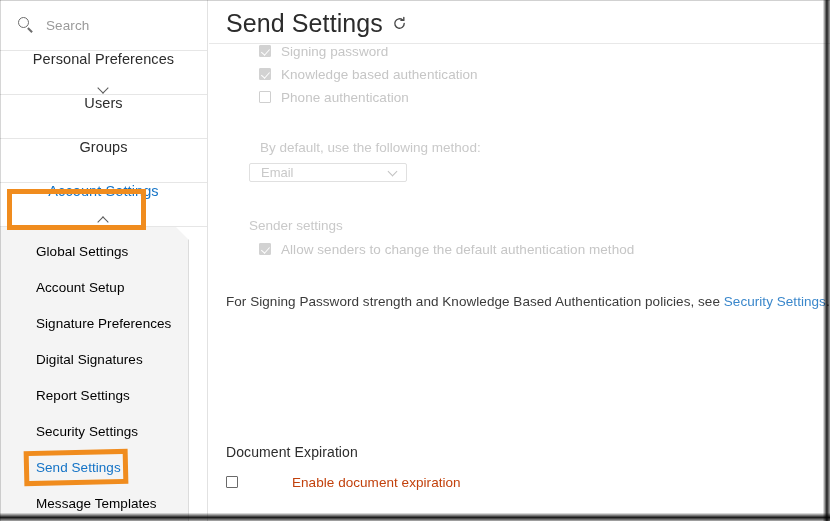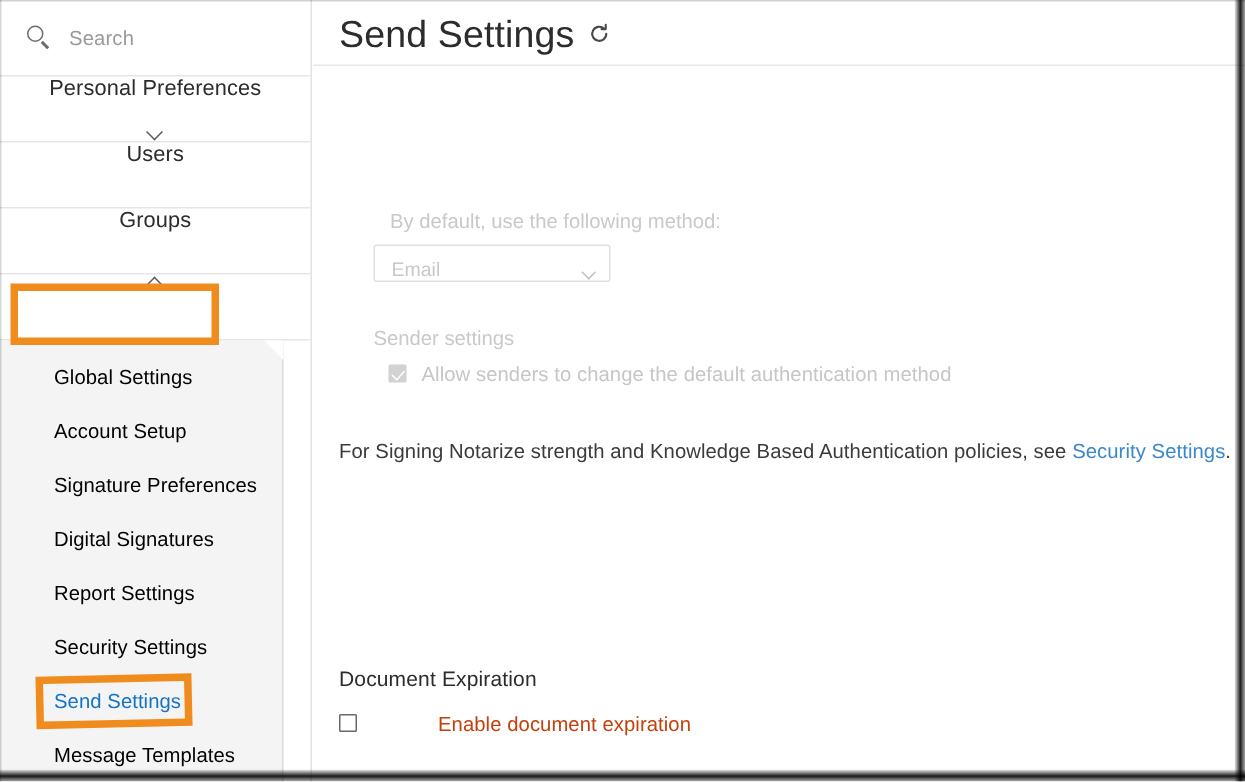--- a/index.html
+++ b/index.html
@@ -296,26 +296,26 @@
   .mid-text { color: #c2410c; margin-left: 44px; }
 
   .dim-label {
     font-size: 13.5px;
     color: #c9c9c9;
     margin: 0;
   }
 
   .select-box {
     width: 158px;
-    height: 25px;
+    height: 19px;
     border: 1px solid #e0e0e0;
     border-radius: 2px;
     background: #ffffff;
     display: flex;
-    align-items: flex-end;
+    align-items: center;
     justify-content: space-between;
     padding: 0 8px 0 11px;
     box-sizing: border-box;
     font-size: 13px;
     color: #c9c9c9;
   }
   .select-box .sel-chev {
     width: 9px; height: 9px;
     position: relative;
   }
@@ -413,20 +413,21 @@
 
     <div class="nav-item">
       <span class="label">Users</span>
     </div>
 
     <div class="nav-item">
       <span class="label">Groups</span>
     </div>
 
     <div class="nav-item accent">
+      <span class="label">Account Settings</span>
       <span class="chev up"></span>
     </div>
 
     <div class="submenu">
       <div class="sub-item">
         <span>Global Settings</span>
       </div>
       <div class="sub-item">
         <span>Account Setup</span>
       </div>
@@ -457,20 +458,34 @@
       <h1 class="page-title">Send Settings</h1>
       <span class="refresh-icon">
         <svg width="15" height="15" viewBox="0 0 16 16" aria-hidden="true">
           <path d="M13 8a5 5 0 1 1-1.6-3.65" fill="none" stroke="#4a4a4a" stroke-width="1.5" stroke-linecap="round"></path>
           <path d="M12.6 1.6 L12.6 4.7 L9.6 4.7" fill="none" stroke="#4a4a4a" stroke-width="1.5" stroke-linecap="round" stroke-linejoin="round"></path>
         </svg>
       </span>
     </div>
     <div class="title-sep"></div>
 
+    <div class="abs" style="left:50px; top:44px;">
+      <div class="chk-row">
+        <span class="cb checked-dis"></span>
+        <span class="txt dis-text">Signing password</span>
+      </div>
+      <div class="chk-row">
+        <span class="cb checked-dis"></span>
+        <span class="txt dis-text">Knowledge based authentication</span>
+      </div>
+      <div class="chk-row">
+        <span class="cb empty-dis"></span>
+        <span class="txt dis-text">Phone authentication</span>
+      </div>
+    </div>
 
     <div class="abs" style="left:51px; top:140px;">
       <div class="dim-label">By default, use the following method:</div>
     </div>
 
     <div class="abs" style="left:40px; top:163px;">
       <div class="select-box">
         <span>Email</span>
         <span class="sel-chev"></span>
       </div>
@@ -481,21 +496,21 @@
     </div>
 
     <div class="abs" style="left:50px; top:242px;text-align:right;">
       <div class="chk-row">
         <span class="cb checked-dis"></span>
         <span class="txt dis-text">Allow senders to change the default authentication method</span>
       </div>
     </div>
 
     <div class="abs" style="left:17px; top:292px;">
-      <span class="info-line">For Signing Notarize strength and Knowledge Based Authentication policies, see </span><a class="info-line link" href="#">Security Settings</a><span class="info-line">.</span>
+      <span class="info-line">For Signing Password strength and Knowledge Based Authentication policies, see </span><a class="info-line link" href="#">Security Settings</a><span class="info-line">.</span>
     </div>
 
   </div>
 
   <div class="hl-block"></div>
 
   <div class="hl-content">
     <div class="hl-heading">Enable the following Notarize Transactions</div>
     <div class="hl-rows">
       <div class="hl-row">

